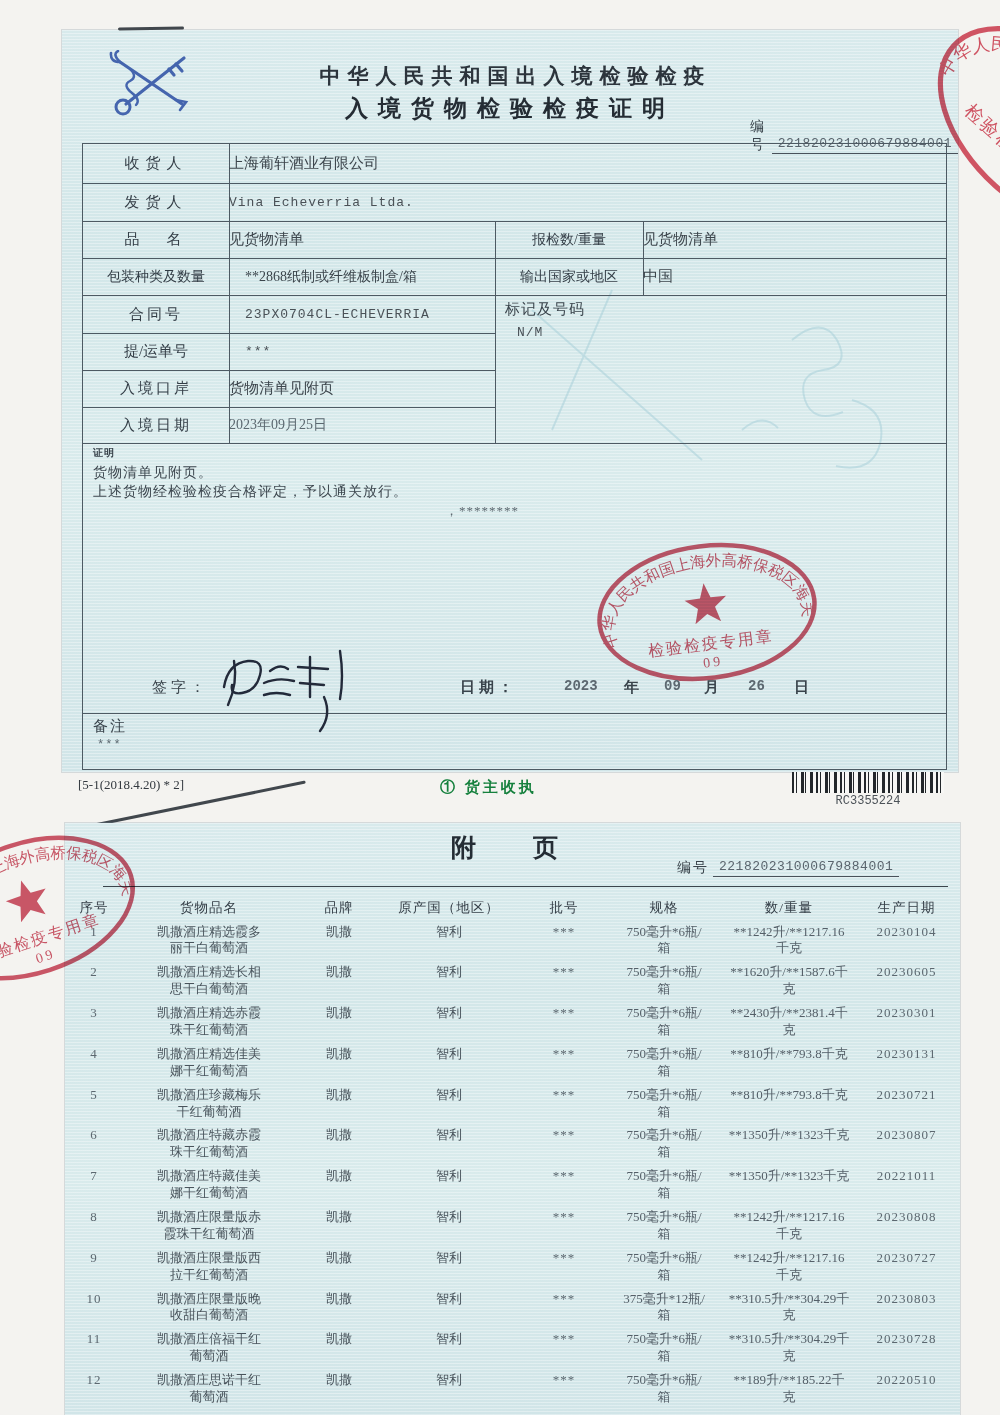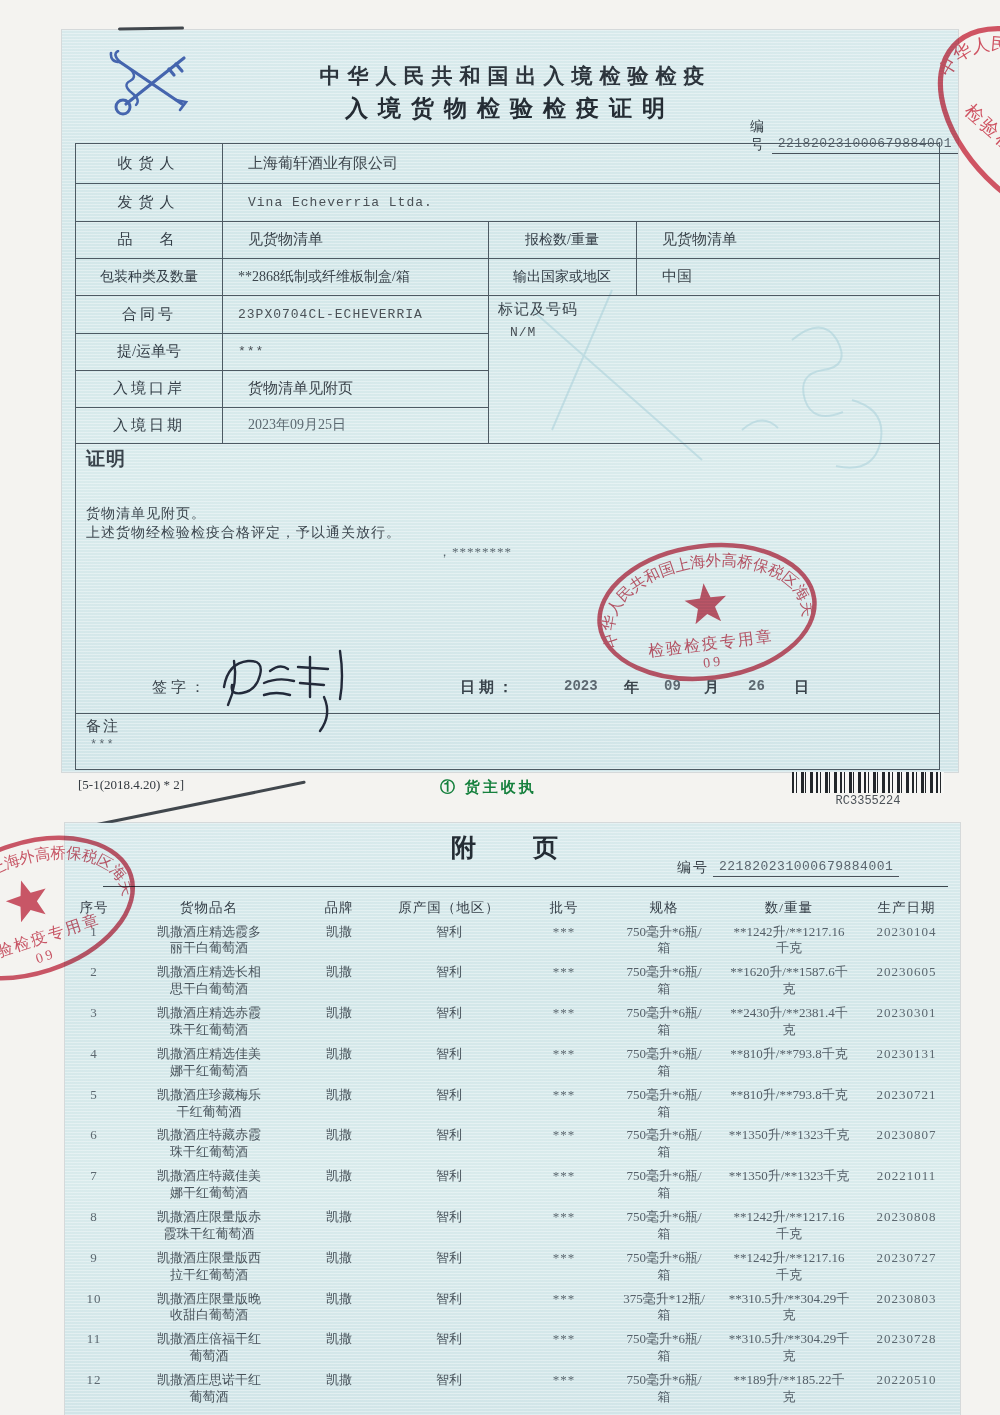--- a/index.html
+++ b/index.html
@@ -16,34 +16,34 @@
   
   .org-title{position:absolute;top:32px;left:0;right:0;text-align:center;font-size:21px;
              font-weight:600;letter-spacing:7px;color:#2c343c;padding-left:11px;}
   .doc-title{position:absolute;top:63px;left:0;right:0;text-align:center;font-size:23px;
              font-weight:700;letter-spacing:10px;color:#242c34;}
   .serialwrap{position:absolute;display:flex;align-items:flex-end;}
   .slabel{font-size:14px;letter-spacing:2px;padding-right:4px;}
   .snum{font-family:"Liberation Mono","DejaVu Sans Mono",monospace;font-size:13px;color:#59646d;
         border-bottom:1px solid #49525a;padding:0 6px 2px 6px;letter-spacing:.5px;text-align:right;}
   
-  .docbox{position:absolute;left:13px;top:113px;width:863px;height:625px;border:1px solid #4d5a63;}
+  .docbox{position:absolute;left:20px;top:113px;width:863px;height:625px;border:1px solid #4d5a63;}
   .h{position:absolute;height:0;border-top:1px solid #4d5a63;}
   .v{position:absolute;width:0;border-left:1px solid #4d5a63;}
   .cell{position:absolute;display:flex;align-items:center;font-size:15px;}
   .lab{justify-content:center;letter-spacing:6px;color:#333d46;}
   .lab.long{letter-spacing:0;font-size:14px;}
-  .val{padding-left:26px;color:#3c454c;}
+  .val{color:#3c454c;}
   .mono{font-family:"Liberation Mono","DejaVu Sans Mono",monospace;font-size:13px;
         color:#4a5157;letter-spacing:1px;}
   .markscell{position:absolute;left:412px;top:151px;width:451px;height:148px;}
   .markslab{position:absolute;left:10px;top:5px;font-size:15px;letter-spacing:1px;}
   .marksval{position:absolute;left:22px;top:30px;}
-  .certlab{position:absolute;left:10px;top:302px;font-size:19px;font-weight:700;letter-spacing:1px;}
-  .certline{position:absolute;font-size:14px;letter-spacing:1px;color:#3d474f;margin-top:41px;}
+  .certlab{position:absolute;left:10px;top:302px;font-size:10px;font-weight:700;letter-spacing:1px;}
+  .certline{position:absolute;font-size:14px;letter-spacing:1px;color:#3d474f;}
   .dotgray{color:#5c6870;}
   .remlab{position:absolute;left:10px;top:573px;font-size:15px;letter-spacing:2px;}
   .remval{position:absolute;left:14px;top:594px;}
   
   .signlab{position:absolute;font-size:15px;letter-spacing:4px;}
   .dateline{position:absolute;top:648px;font-size:15px;font-weight:bold;}
   .dnum{font-family:"Liberation Mono","DejaVu Sans Mono",monospace;font-size:14px;color:#5c6870;}
   
   .formcode{position:absolute;left:78px;top:777px;font-size:13px;color:#33393f;}
   .copylabel{position:absolute;left:440px;top:778px;font-size:15px;font-weight:700;

